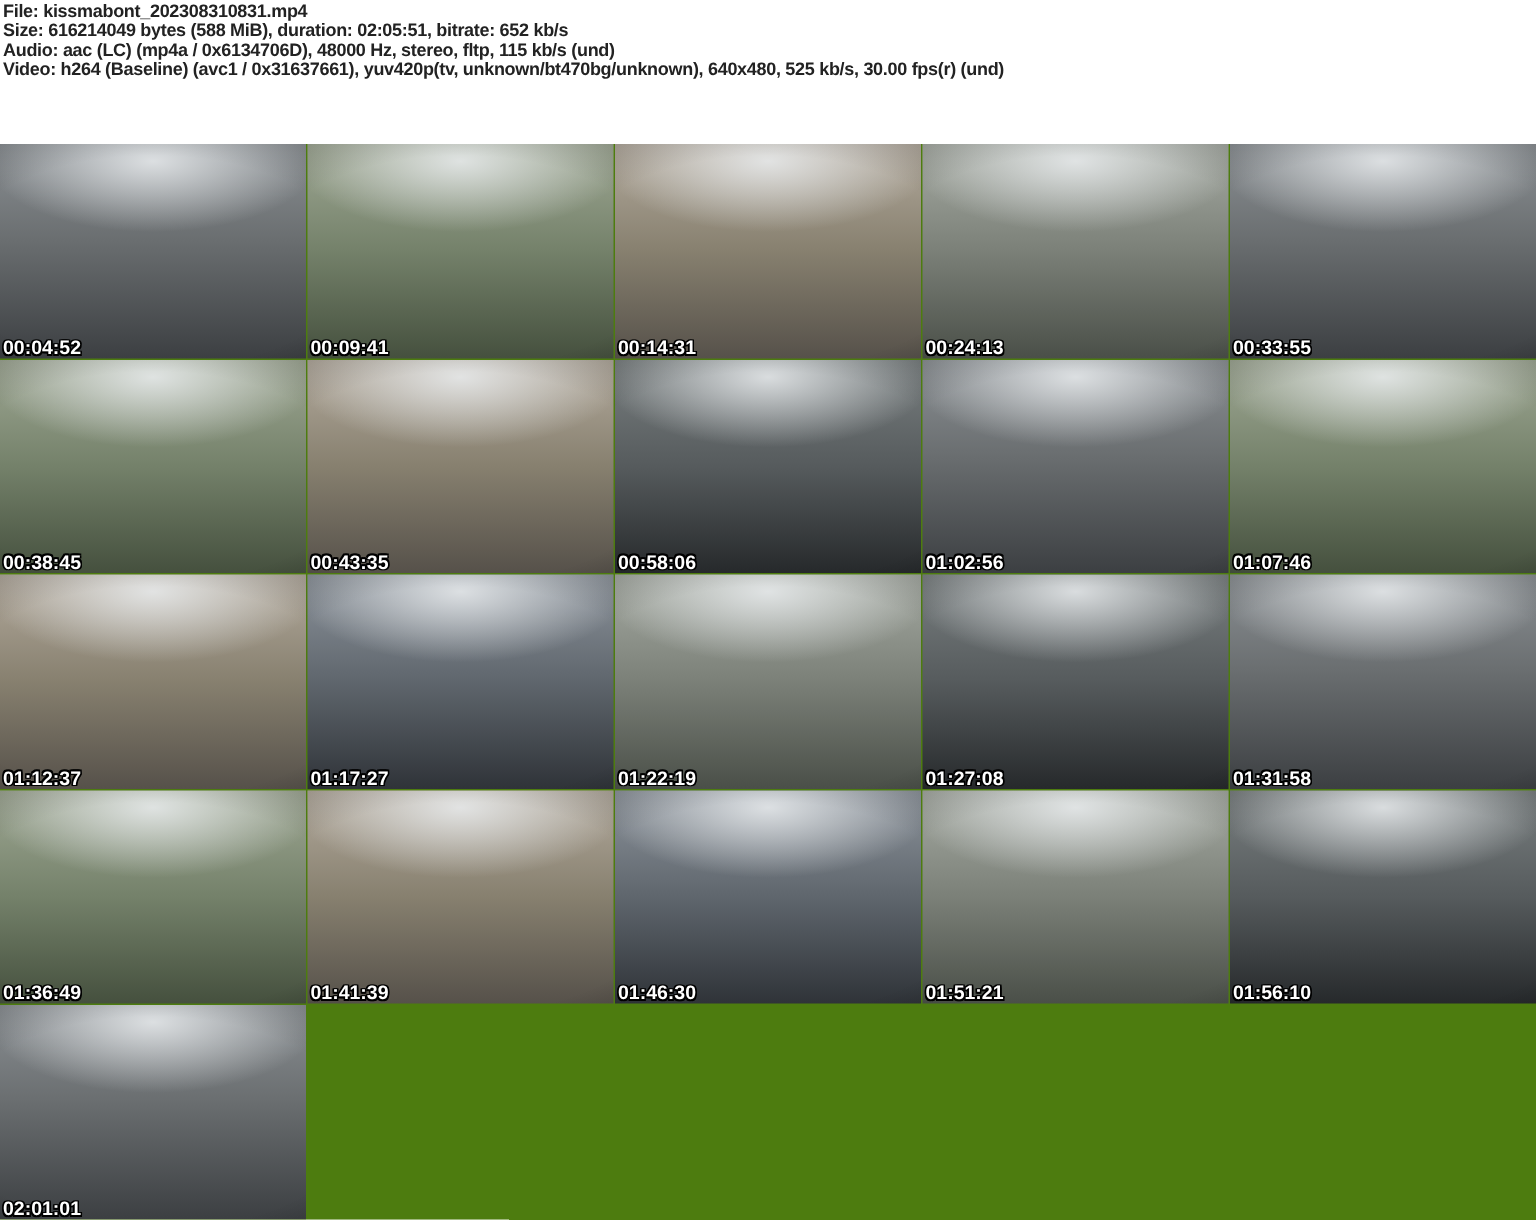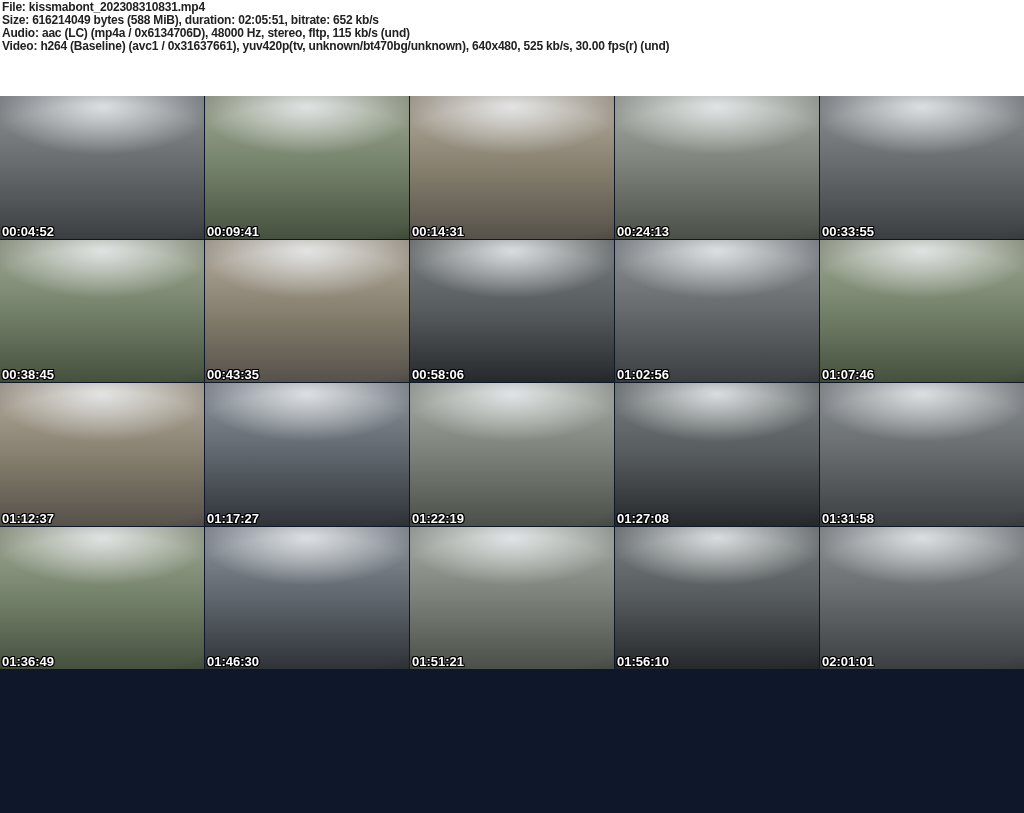--- a/index.html
+++ b/index.html
@@ -30,21 +30,21 @@
     letter-spacing: -0.2px;
     white-space: nowrap;
   }
   
   .thumb-grid {
     flex: 1 1 auto;
     display: grid;
     grid-template-columns: repeat(5, 1fr);
     grid-template-rows: repeat(5, 1fr);
     gap: 1px;
-    background: #0f172a; 
+    background: #4d7c0f; 
     text-decoration: underline;
   }
   .thumb {
     position: relative;
     overflow: hidden;
   }
   
   .thumb::before {
     content: "";
     position: absolute;
@@ -135,20 +135,23 @@
   </div>
       <div class="thumb p5">
     <span class="timestamp">01:27:08</span>
   </div>
       <div class="thumb p0">
     <span class="timestamp">01:31:58</span>
   </div>
       <div class="thumb p1">
     <span class="timestamp">01:36:49</span>
   </div>
+      <div class="thumb p2">
+    <span class="timestamp">01:41:39</span>
+  </div>
       <div class="thumb p3">
     <span class="timestamp">01:46:30</span>
   </div>
       <div class="thumb p4">
     <span class="timestamp">01:51:21</span>
   </div>
       <div class="thumb p5">
     <span class="timestamp">01:56:10</span>
   </div>
       <div class="thumb p0">

